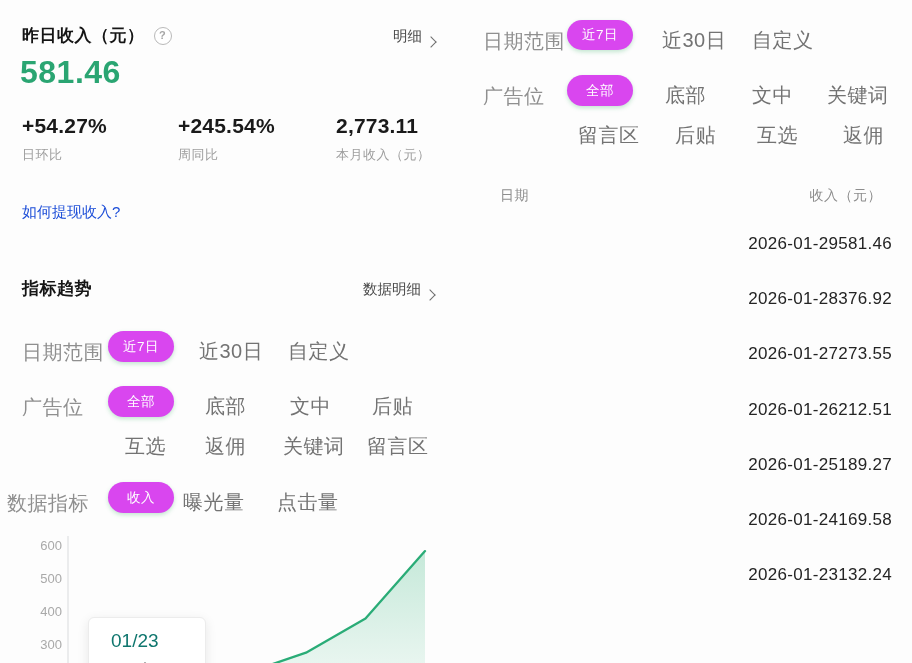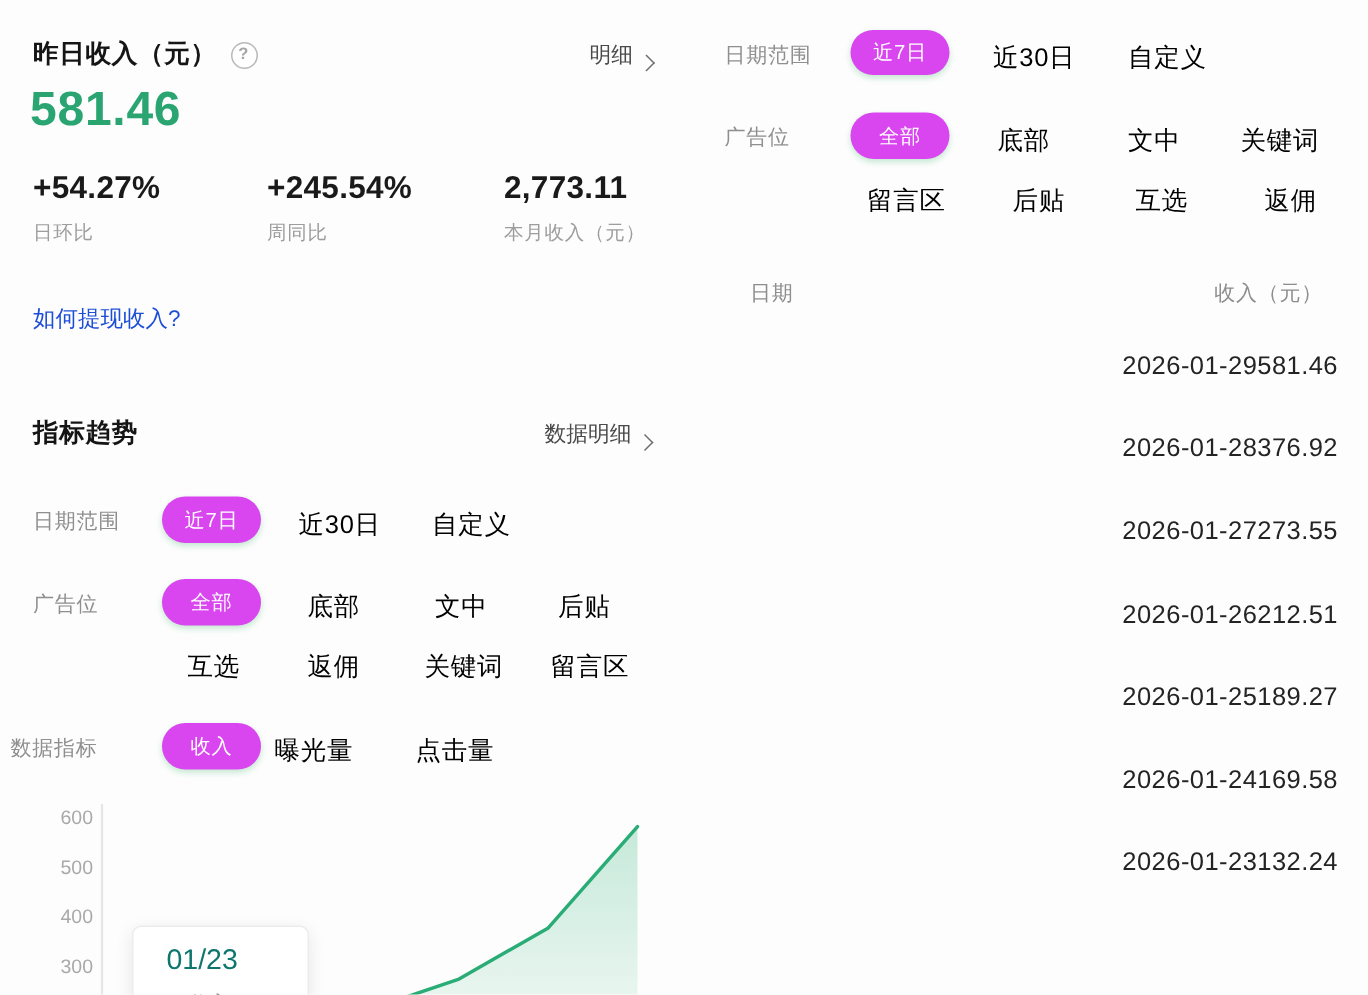--- a/index.html
+++ b/index.html
@@ -18,25 +18,25 @@
         font-family:inherit;padding:0;display:flex;align-items:flex-end}
   .chev{display:inline-block;width:7px;height:7px;border-top:1.6px solid #6e6e6e;border-right:1.6px solid #6e6e6e;
         transform:rotate(45deg);margin-left:5px}
   .amount{position:absolute;font-size:32px;font-weight:600;color:#2aa572;letter-spacing:.5px}
   .stat-v{position:absolute;font-size:21px;font-weight:600;color:#1a1a1a;letter-spacing:.2px}
   .stat-l{position:absolute;font-size:13px;color:#9d9d9d;letter-spacing:.5px}
   .withdraw{position:absolute;font-size:15px;color:#1d4ed8;cursor:pointer;background:none;border:none;
         font-family:inherit;padding:0}
 
   
-  .flabel{position:absolute;font-size:14px;color:#8f8f8f;letter-spacing:.5px}
+  .flabel{position:absolute;font-size:20px;color:#8f8f8f;letter-spacing:.5px}
   .pill{position:absolute;background:#d946ef;color:#fff;border:none;border-radius:17px;
         font-size:13.5px;letter-spacing:.5px;display:flex;align-items:center;justify-content:center;
         font-family:inherit;cursor:pointer;box-shadow:0 2px 4px rgba(46,173,95,.28)}
-  .opt{position:absolute;font-size:17px;color:#000000;background:none;border:none;padding:0;
+  .opt{position:absolute;font-size:20px;color:#737373;background:none;border:none;padding:0;
         font-family:inherit;cursor:pointer;letter-spacing:.5px}
 
   
   .thead{position:absolute;left:500px;right:30px;display:flex;justify-content:space-between;
         font-size:14px;color:#8d8d8d;letter-spacing:.5px}
   .trow{position:absolute;left:500px;right:20px;display:flex;justify-content:flex-end;
         font-size:17px;color:#242424;letter-spacing:.3px}
 
   
   #trend-svg{position:absolute;left:6px;top:528px}

